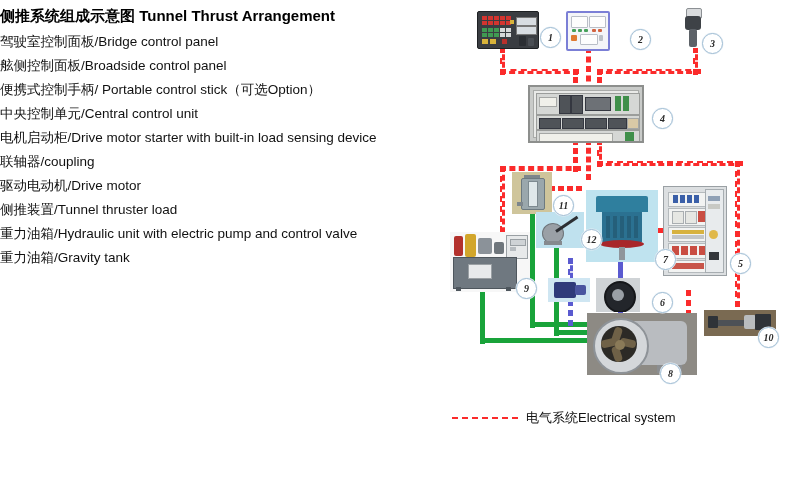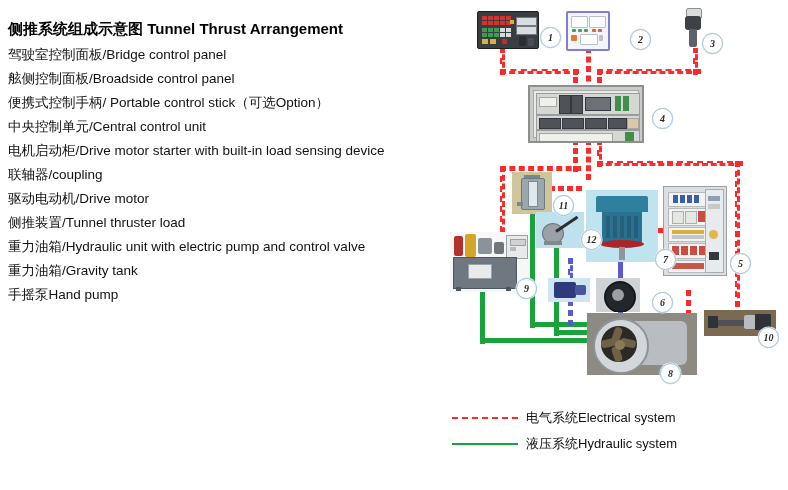--- a/index.html
+++ b/index.html
@@ -6,21 +6,21 @@
   body{
     width:788px;height:490px;
     background:#ffffff;
     font-family:"Liberation Sans","DejaVu Sans",sans-serif;
     overflow:hidden;
     position:relative;
   }
   #root{position:relative;width:788px;height:490px;}
 
   
-  .text-col{position:absolute;left:8px;top:6px;width:450px;margin-top:13px;}
+  .text-col{position:absolute;left:0;top:6px;width:450px;}
   .diagram-title{
     font-size:15px;font-weight:bold;color:#000;
     letter-spacing:0px;line-height:20px;margin-bottom:4px;
   }
   .part-list{list-style:none;margin:0;padding:0;}
   .part-list li{
     font-size:13.5px;color:#111;line-height:24px;
     white-space:nowrap;
   }
 
@@ -153,21 +153,20 @@
       <li>驾驶室控制面板/Bridge control panel</li>
       <li>舷侧控制面板/Broadside control panel</li>
       <li>便携式控制手柄/ Portable control stick（可选Option）</li>
       <li>中央控制单元/Central control unit</li>
       <li>电机启动柜/Drive motor starter with built-in load sensing device</li>
       <li>联轴器/coupling</li>
       <li>驱动电动机/Drive motor</li>
       <li>侧推装置/Tunnel thruster load</li>
       <li>重力油箱/Hydraulic unit with electric pump and control valve</li>
       <li>重力油箱/Gravity tank</li>
-      <li>手摇泵Hand pump</li>
     </ul>
   </div>
 
   <div class="canvas">
 
     <div class="line v elec" style="left:60px;top:47px;height:22px;"></div>
     <div class="line h elec" style="left:60px;top:69px;width:73px;"></div>
 
     <div class="line v elec" style="left:146px;top:47px;height:38px;"></div>
 
@@ -402,19 +401,15 @@
     </div>
     <div class="badge" style="left:318px;top:327px;">10</div>
 
   </div>
 
   <div class="legend">
     <div class="leg-row">
       <div class="leg-swatch leg-elec"></div>
       <div class="leg-label">电气系统Electrical system</div>
     </div>
-    <div class="leg-row">
-      <div class="leg-swatch leg-hyd"></div>
-      <div class="leg-label">液压系统Hydraulic system</div>
-    </div>
   </div>
 
 </div>
 
 </body></html>

